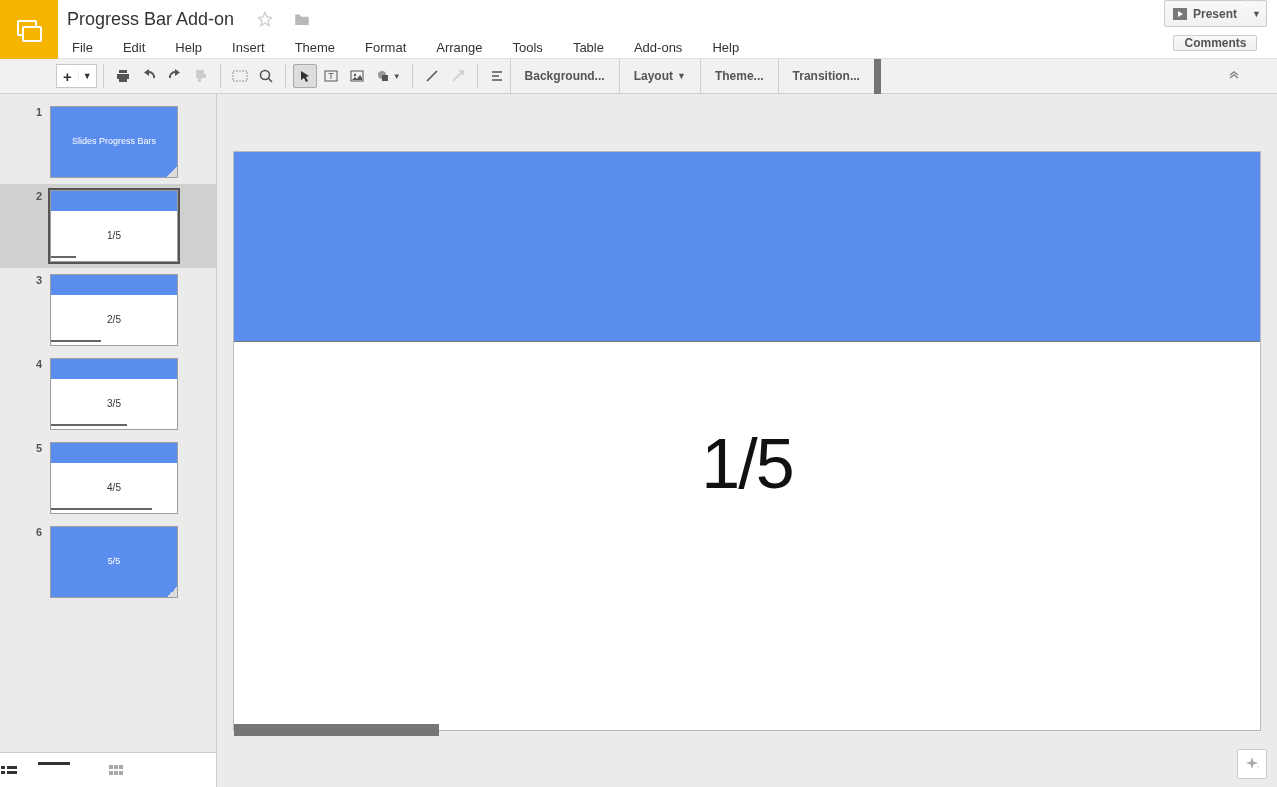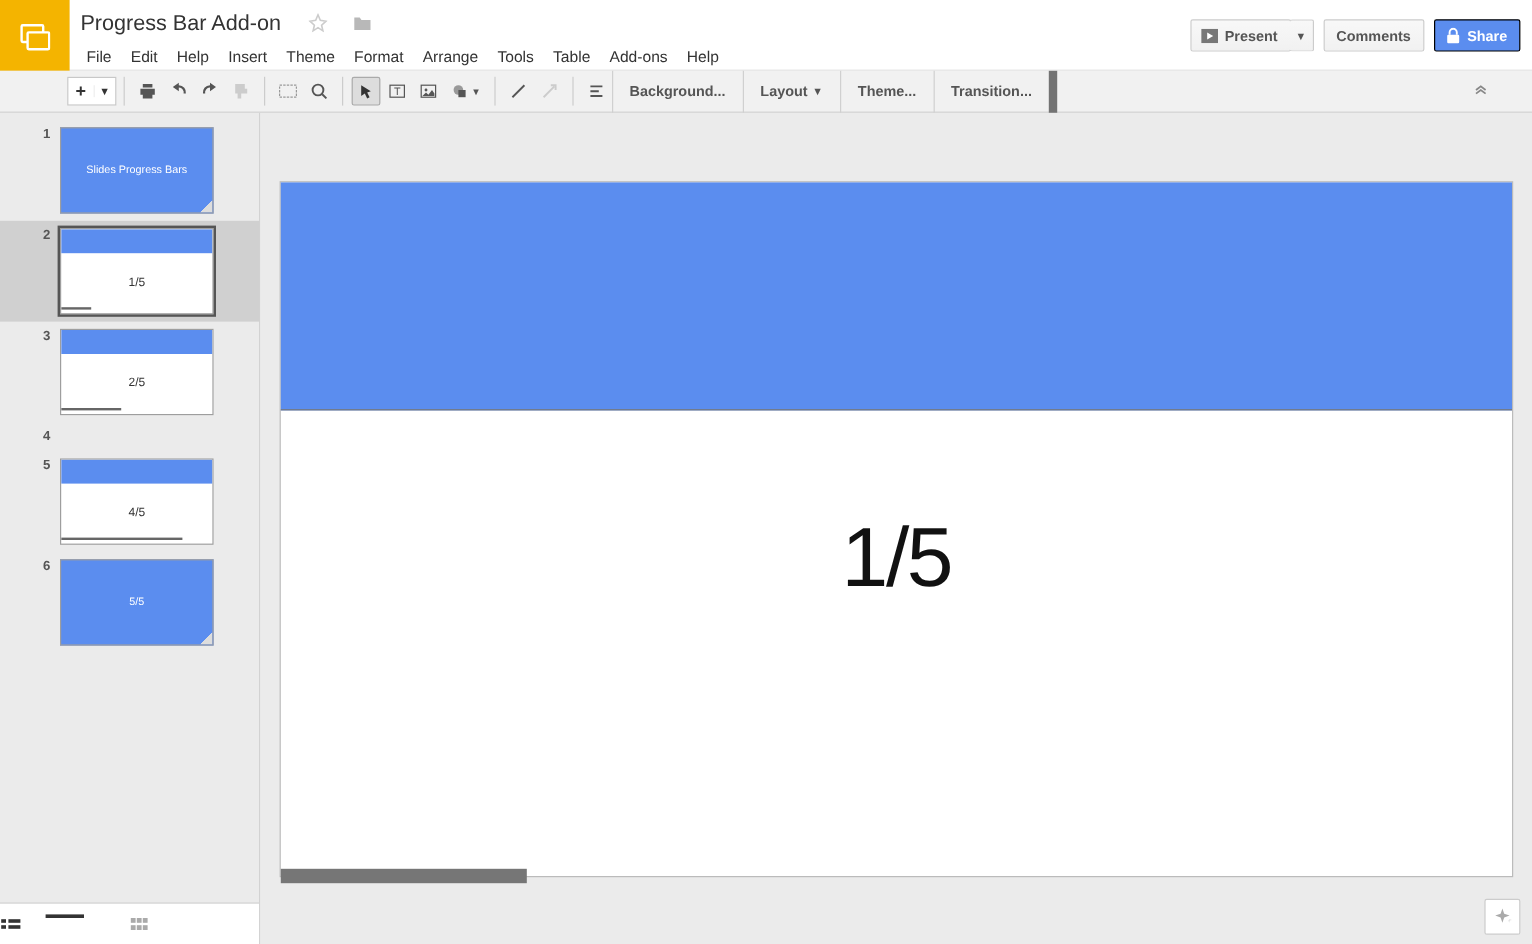--- a/index.html
+++ b/index.html
@@ -42,39 +42,40 @@
     height: 26px;
   }
   .doc-title {
     font-size: 18px;
     color: #333;
     padding: 1px 3px;
   }
   .star-icon, .folder-icon { color: #b8b8b8; }
   .menu-row {
     display: flex;
-    gap: 0;
+    gap: 14px;
     margin-top: 2px;
     height: 26px;
     align-items: center;
     text-align: right;
   }
   .menu-item {
     padding: 4px 8px;
     font-size: 13px;
     cursor: pointer;
     color: #333;
   }
   .header-spacer { flex: 1; }
   .header-right {
     display: flex;
     align-items: center;
     gap: 8px;
     padding-right: 10px;
     height: 59px;
+    flex-direction: column;
   }
   .btn {
     display: inline-flex;
     align-items: center;
     justify-content: center;
     border: 1px solid #ccc;
     background: linear-gradient(#f8f8f8,#f1f1f1);
     height: 27px;
     font-size: 12px;
     font-weight: bold;
@@ -495,20 +496,25 @@
         <div class="thumb-row">
           <div class="thumb-num">3</div>
           <div class="thumb">
             <div class="blue-top"></div>
             <div class="thumb-text">2/5</div>
             <div class="pbar" style="width: 40%;"></div>
           </div>
         </div>
         <div class="thumb-row">
           <div class="thumb-num">4</div>
+          <div class="thumb">
+            <div class="blue-top"></div>
+            <div class="thumb-text">3/5</div>
+            <div class="pbar" style="width: 60%;"></div>
+          </div>
         </div>
         <div class="thumb-row">
           <div class="thumb-num">5</div>
           <div class="thumb">
             <div class="blue-top"></div>
             <div class="thumb-text">4/5</div>
             <div class="pbar" style="width: 80%;"></div>
           </div>
         </div>
         <div class="thumb-row">

